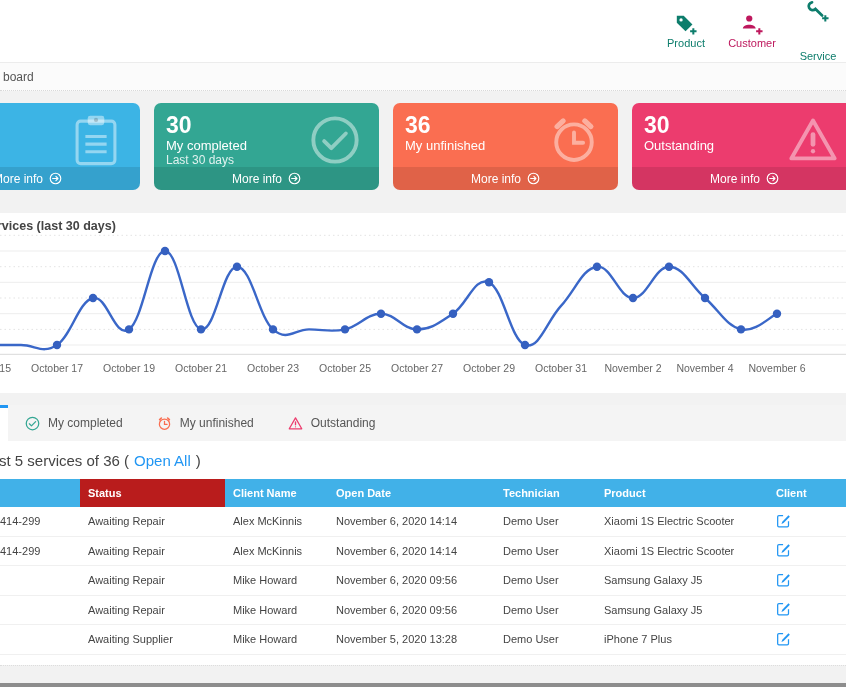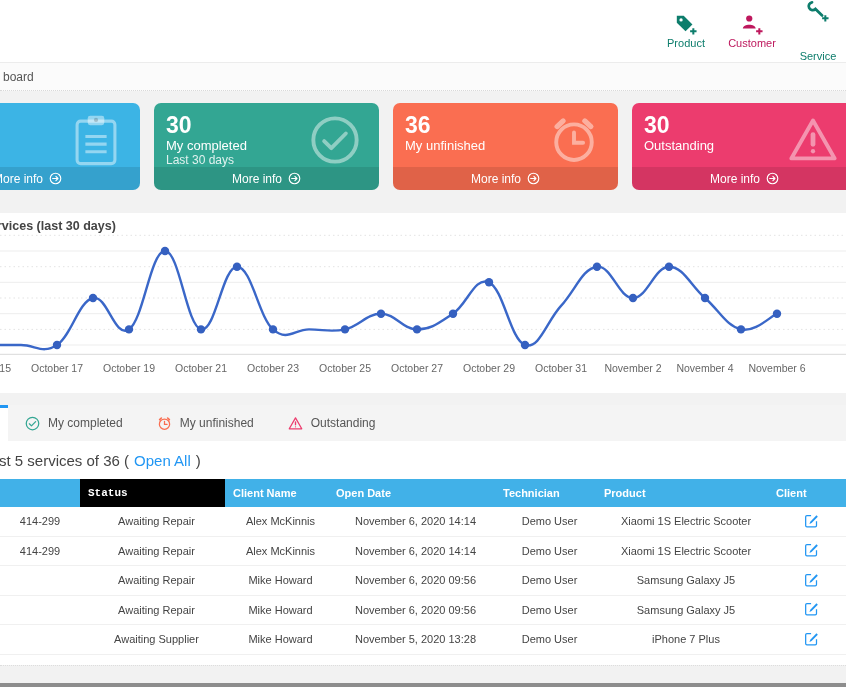--- a/index.html
+++ b/index.html
@@ -57,21 +57,21 @@
   .services-panel{position:absolute;top:441px;left:0;right:0;height:224px;background:#fff;}
   .services-heading{font-size:15px;color:#444;padding-top:11px;margin-left:-1px;}
   .view-all{cursor:pointer;margin:0 5px;}
   .services-table{position:absolute;top:38px;left:0;width:846px;border-collapse:collapse;table-layout:fixed;}
   .services-table th{
     color:#fff;font-weight:bold;text-align:left;height:28px;padding:0 0 0 8px;
     font-size:11px;white-space:nowrap;overflow:hidden;
   }
   .services-table td{
     height:28.5px;padding:0 0 0 8px;border-bottom:1px solid #f0f0f0;
-    font-size:11px;color:#444;white-space:nowrap;overflow:hidden;background:#fff;text-align:center;
+    font-size:11px;color:#444;white-space:nowrap;overflow:hidden;background:#fff;
   }
   .services-table td.col-case{padding-left:0;}
   .edit-btn{background:none;border:none;padding:0;cursor:pointer;color:#2196f3;}
   .edit-btn svg{width:15px;height:15px;display:block;}
   
   .bottom-strip{position:absolute;top:665px;left:0;right:0;height:18px;background:#f2f2f2;border-top:1px dotted #ddd;}
   .bottom-bar{position:absolute;top:683px;left:0;right:0;height:4px;background:#8d8d8d;}
 </style>
 </head>
 <body>
@@ -295,21 +295,21 @@
         <col style="width:145px">
         <col style="width:103px">
       <col style="width:167px">
         <col style="width:101px">
         <col style="width:172px">
         <col style="width:78px">
     </colgroup>
     <thead>
       <tr>
         <th style="background: rgb(65, 177, 232);"></th>
-        <th style="background: #000000; font-family: Liberation Mono, monospace;">Status</th>
+        <th style="background: #b91c1c;">Status</th>
         <th style="background: rgb(65, 177, 232);">Client Name</th>
         <th style="background: rgb(65, 177, 232);">Open Date</th>
         <th style="background: rgb(65, 177, 232);">Technician</th>
         <th style="background: rgb(65, 177, 232);">Product</th>
         <th style="background: rgb(65, 177, 232);">Client</th>
       </tr>
     </thead>
     <tbody id="services-tbody">
         <tr>
           <td class="col-case">414-299</td>

